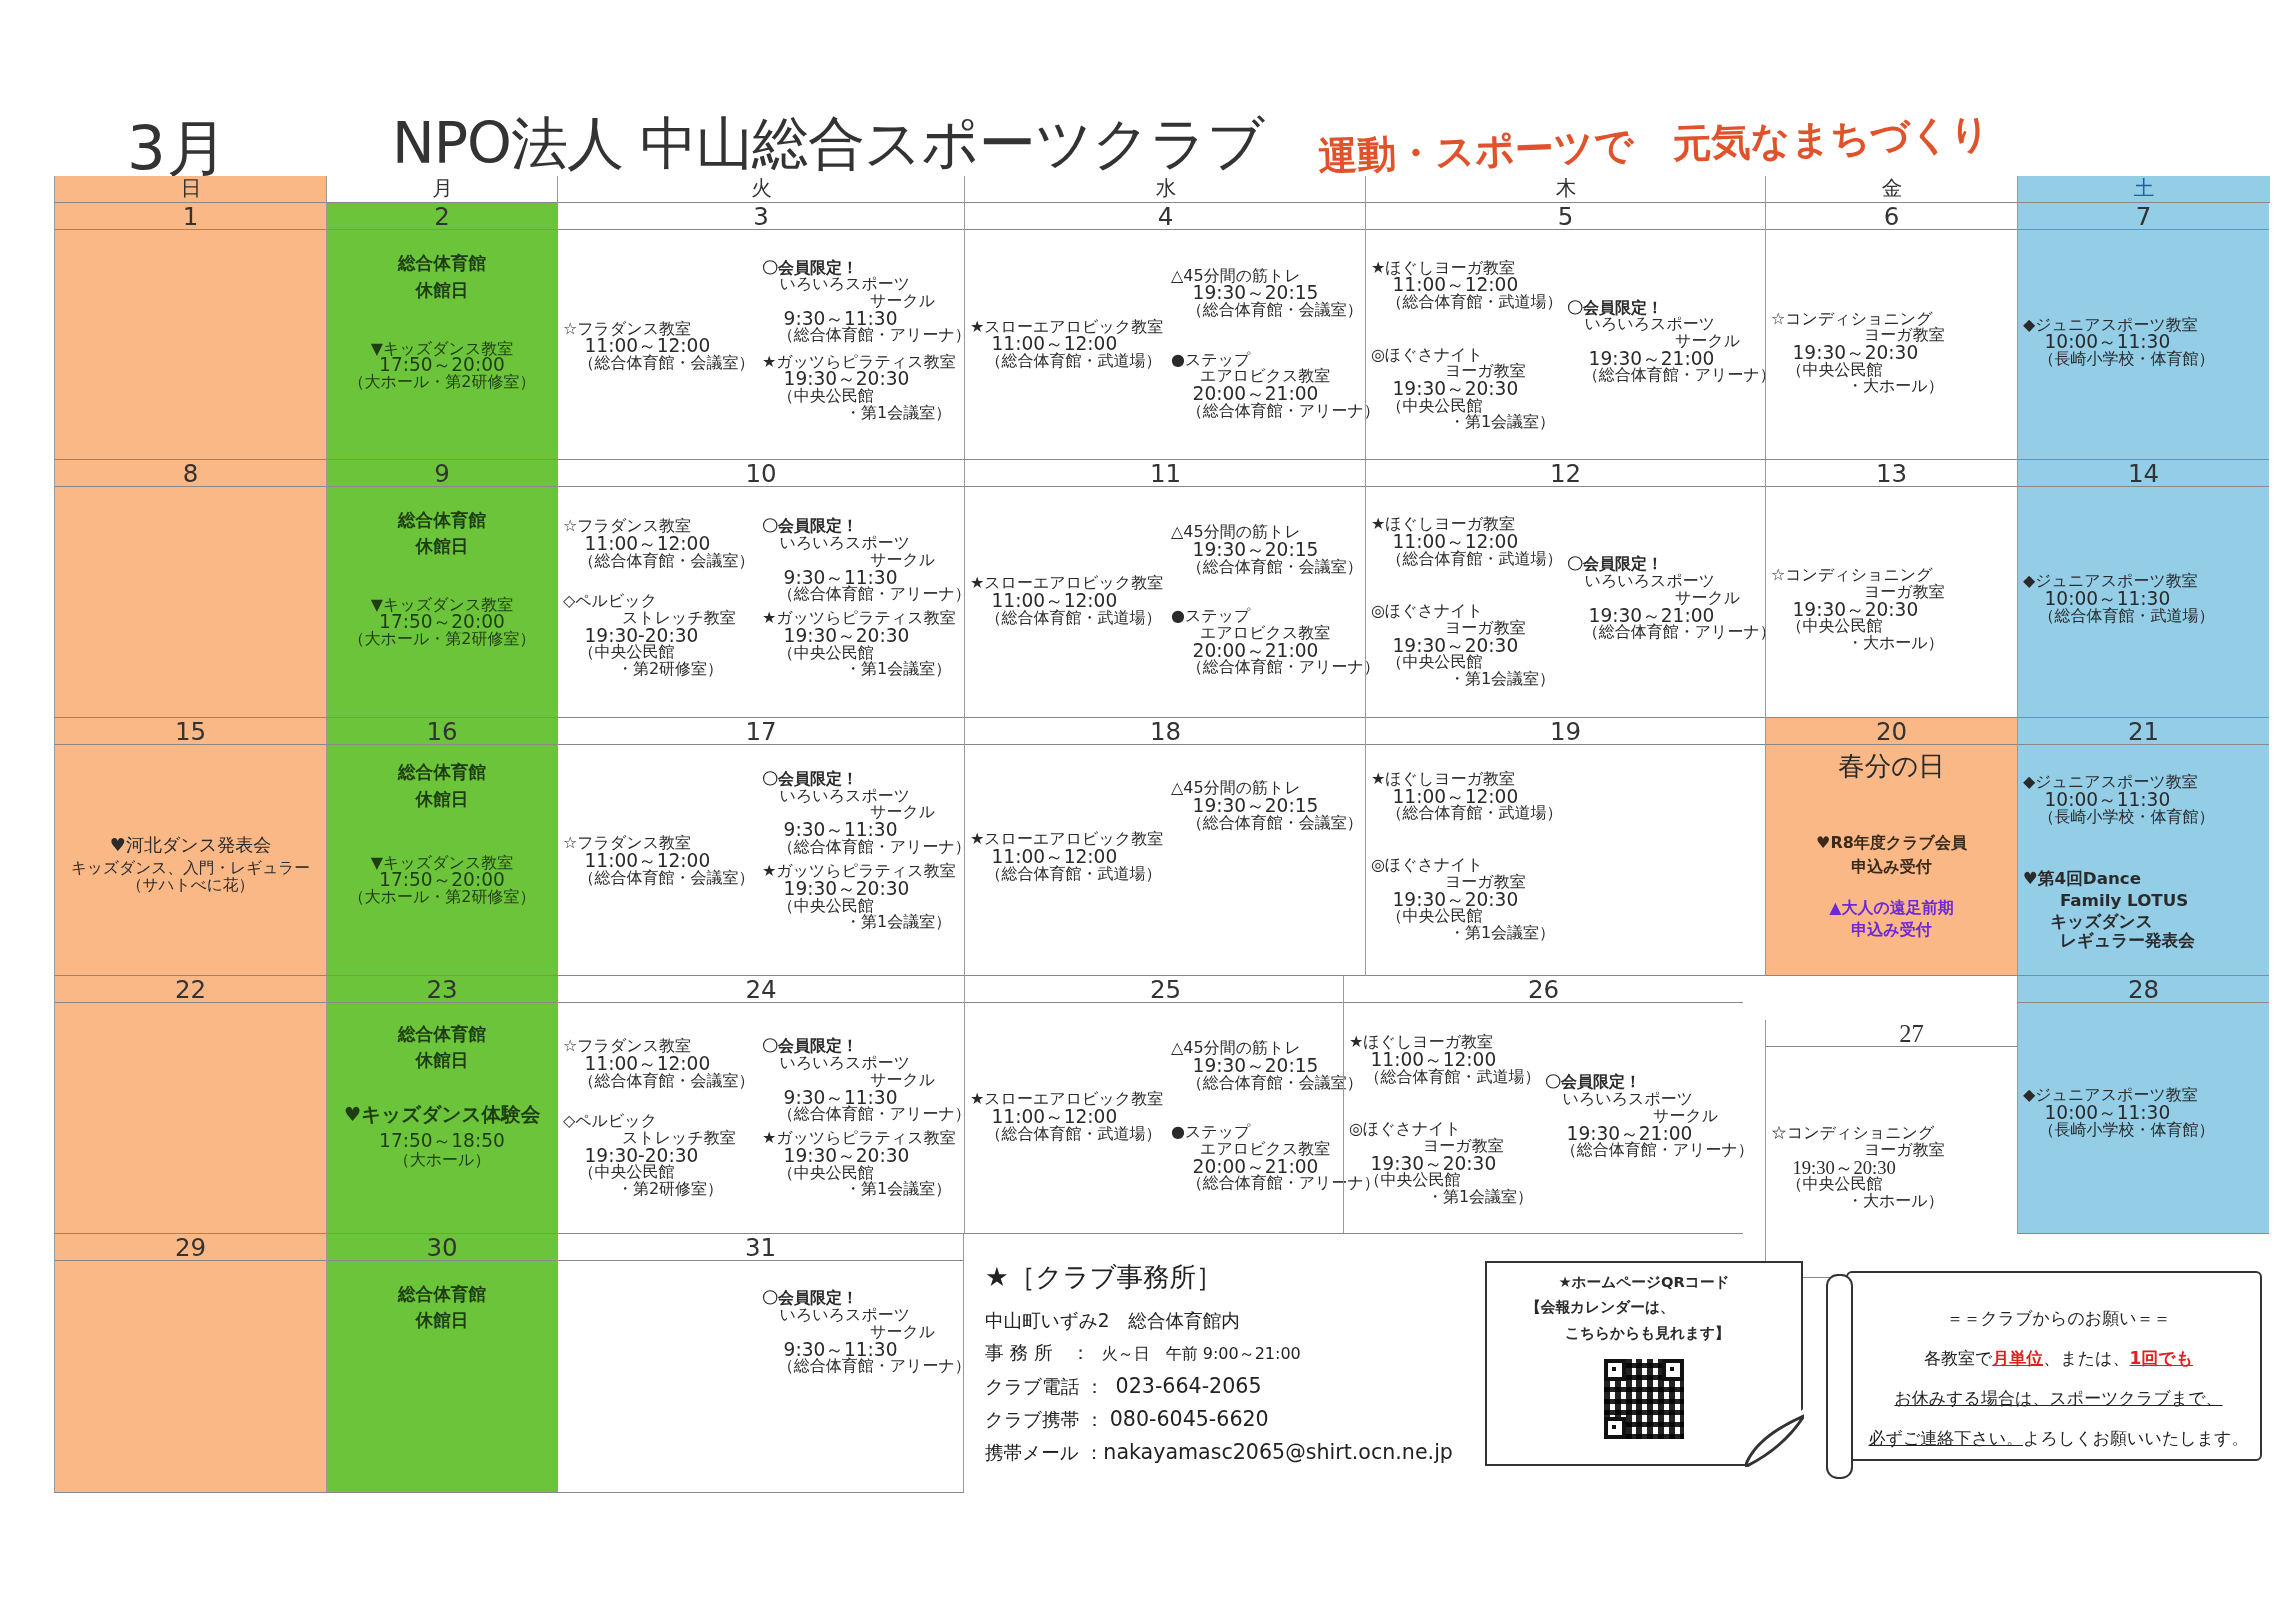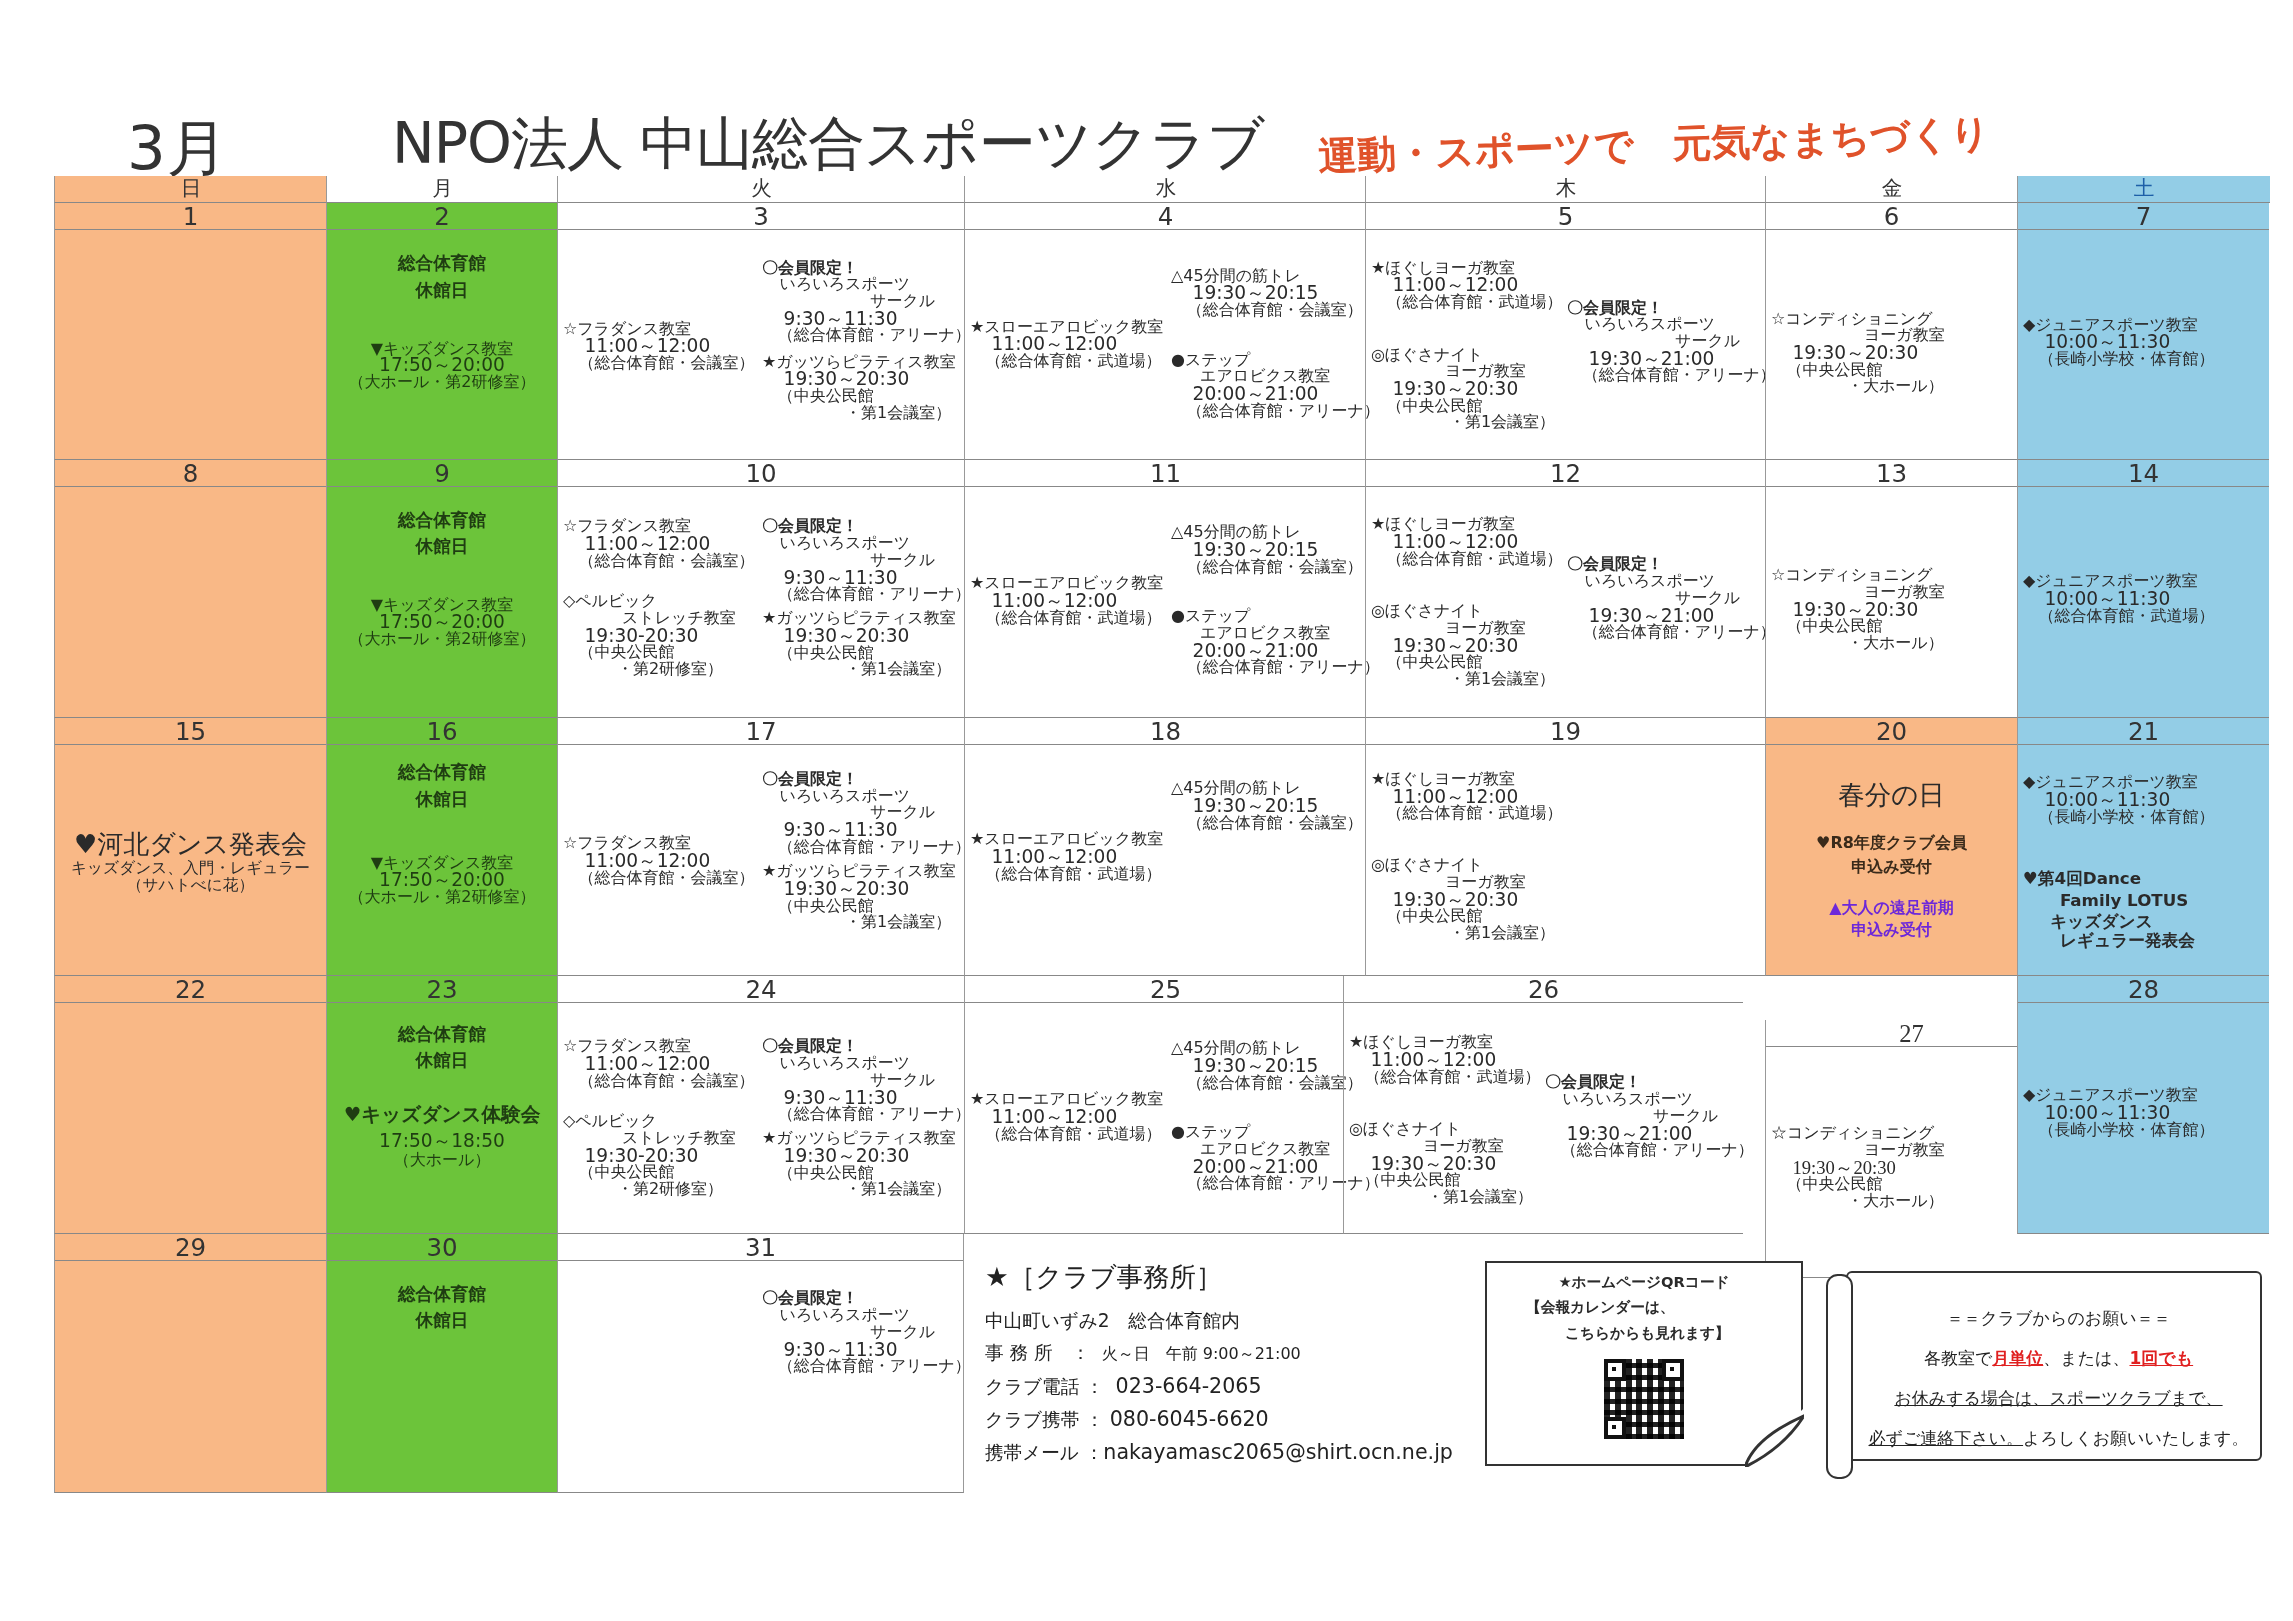--- a/index.html
+++ b/index.html
@@ -163,21 +163,21 @@
     <div class="num">14</div>
     <div class="body">
       <div class="ev" style="left:4.9px;top:86px;"><span class="t">◆ジュニアスポーツ教室</span><span class="time">10:00～11:30</span><span class="loc">（総合体育館・武道場）</span></div>
     </div>
   </div>
 
   <div class="cell sun" style="left:0;top:542px;width:272px;height:258px;">
     <div class="num">15</div>
     <div class="body">
       <div class="center" style="top:86px;">
-        <div style="font-size:26px;line-height:27.4px;">♥河北ダンス発表会</div>
+        <div style="font-size:18px;line-height:27.4px;">♥河北ダンス発表会</div>
         <div style="font-size:15.7px;line-height:17.6px;">キッズダンス、入門・レギュラー</div>
         <div style="font-size:15.7px;line-height:17.6px;">（サハトべに花）</div>
       </div>
     </div>
   </div>
   <div class="cell mon" style="left:272px;top:542px;width:231px;height:258px;">
     <div class="num">16</div>
     <div class="body">
       <div class="closed" style="top:13.7px;"><span>総合体育館</span><br><span>休館日</span></div>
       <div class="center" style="top:110px;font-size:16px;line-height:16.7px;color:#1f3d12;">
@@ -205,21 +205,21 @@
   <div class="cell" style="left:1311px;top:542px;width:400px;height:258px;">
     <div class="num">19</div>
     <div class="body">
       <div class="ev" style="left:4.9px;top:25.5px;"><span class="t">★ほぐしヨーガ教室</span><span class="time">11:00～12:00</span><span class="loc">（総合体育館・武道場）</span></div>
       <div class="ev" style="left:4.9px;top:112px;"><span class="t">◎ほぐさナイト</span><span class="t" style="padding-left:74px">ヨーガ教室</span><span class="time">19:30～20:30</span><span class="loc">（中央公民館</span><span class="t" style="padding-left:78px">・第1会議室）</span></div>
     </div>
   </div>
   <div class="cell hol" style="left:1711px;top:542px;width:252px;height:258px;">
     <div class="num">20</div>
     <div class="body">
-      <div class="center" style="top:34px;font-size:26.5px;line-height:31px;">春分の日</div>
+      <div class="center" style="top:5px;font-size:26.5px;line-height:31px;">春分の日</div>
       <div class="center" style="top:86px;font-size:16px;line-height:23.5px;font-weight:bold;color:#3a2a1a;">
           <div>♥R8年度クラブ会員</div>
           <div>申込み受付</div>
         </div>
       <div class="center" style="top:152px;font-size:16px;line-height:21.6px;font-weight:bold;color:#6d28d9;">
           <div>▲大人の遠足前期</div>
           <div>申込み受付</div>
         </div>
     </div>
   </div>

